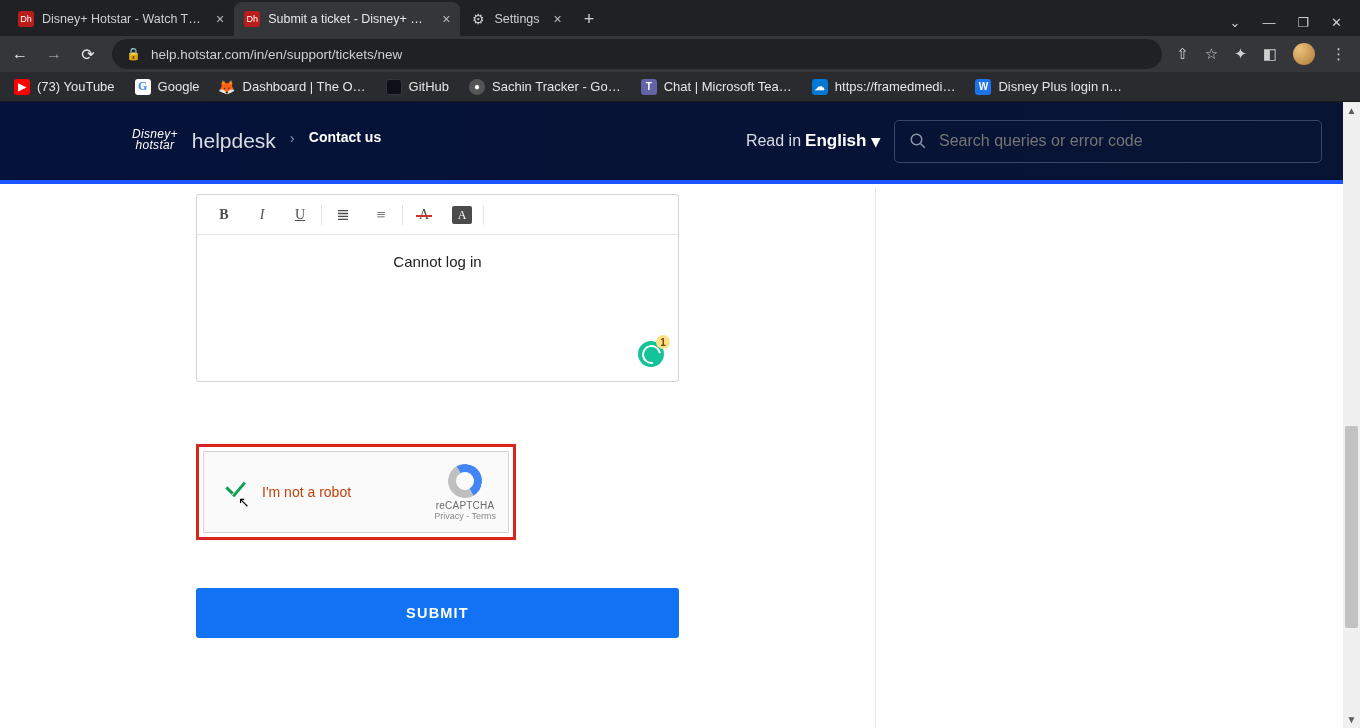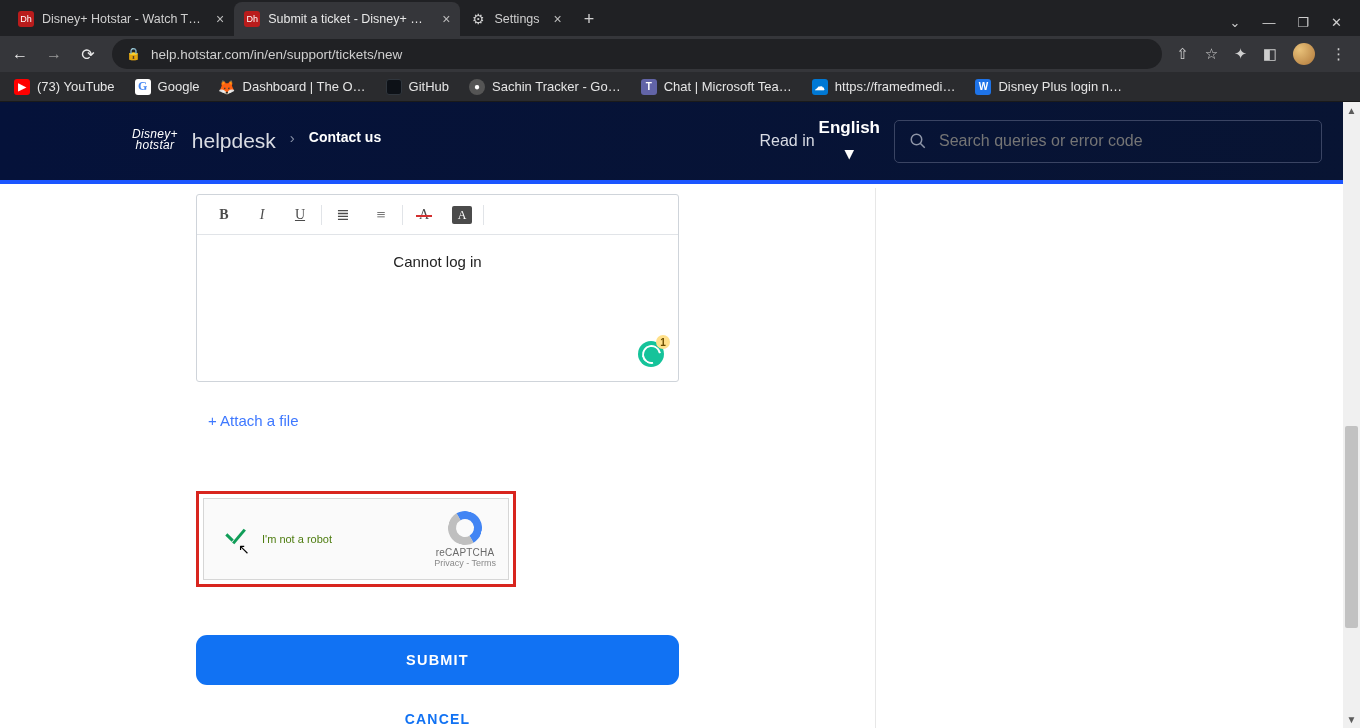--- a/index.html
+++ b/index.html
@@ -41,21 +41,21 @@
 
   
   .site-header { height:82px; background:linear-gradient(90deg,#05123a 0%,#081433 100%); display:flex; align-items:center; padding:0 38px 0 132px; color:#fff; border-bottom:4px solid #1b55ff; }
   .brand { display:flex; align-items:flex-start; gap:14px; font-size:21px; }
   .brand .dplus { font-size:12px; line-height:11px; text-align:center; font-style:italic; letter-spacing:0.3px; }
   .brand .helpdesk { color:#d9dce3; font-weight:400; }
   .brand .chev { color:#8790a6; font-size:15px; }
   .brand .crumb { font-weight:600; font-size:14px; }
   .header-right { margin-left:auto; display:flex; align-items:center; gap:4px; }
   .readin { color:#d8dbe4; font-size:16px; }
-  .lang { font-weight:700; font-size:17px; display:flex; align-items:center; gap:5px;flex-direction:column; }
+  .lang { font-weight:700; font-size:17px; display:flex; align-items:center; gap:5px; }
   .searchwrap { width:428px; height:43px; border:1px solid #3a4463; border-radius:5px; display:flex; align-items:center; padding:0 14px; gap:12px; margin-left:10px; }
   .searchwrap svg { width:18px; height:18px; fill:none; stroke:#8e95a7; stroke-width:2; }
   .searchwrap input { flex:1; background:transparent; border:none; outline:none; color:#7e8698; font-size:16px; }
 
   
   .viewport { position:absolute; top:188px; left:0; right:18px; bottom:0; background:#fff; overflow:hidden; }
   .formcol { position:absolute; left:156px; top:0; width:720px; border-right:1px solid #e7e7e7; height:100%; padding:6px 40px 0 40px; }
   .editor { border:1px solid #cfd4da; border-radius:3px; background:#fff; width:483px; }
   .toolbar { height:40px; display:flex; align-items:center; gap:0; padding:0 8px; border-bottom:1px solid #e1e4e8; color:#4b4b4b; }
   .tbtn { width:38px; text-align:center; font-size:14px; font-family:Georgia,serif; }
@@ -74,29 +74,29 @@
   .grammarly .badge { position:absolute; top:-6px; right:-6px; width:14px; height:14px; border-radius:50%; background:#ffe08a; color:#6b4d00; font-size:10px; font-weight:700; display:flex; align-items:center; justify-content:center; }
 
   .attach { margin-top:30px; color:#3e78ff; font-size:15px; padding-left:12px; }
 
   .captcha-outline { margin-top:62px; width:320px; height:96px; border:3px solid #d8251e; padding:4px; }
   .captcha { width:100%; height:100%; border:1px solid #d6d6d6; background:#fafafa; display:flex; align-items:center; padding:0 12px 0 18px; position:relative; }
   .checkmark { width:26px; height:26px; position:relative; margin-right:14px; }
   .checkmark::before { content:""; position:absolute; left:3px; top:10px; width:9px; height:3px; background:#109d58; transform:rotate(45deg); }
   .checkmark::after { content:""; position:absolute; left:8px; top:9px; width:18px; height:3px; background:#109d58; transform:rotate(-50deg); }
   .cursor { position:absolute; left:34px; top:42px; font-size:14px; color:#000; }
-  .captcha-label { font-size:11px; color:#4d7c0f; }
+  .captcha-label { font-size:14px; color:#c2410c; }
   .captcha-right { margin-left:auto; text-align:center; color:#616161; }
   .recaptcha-icon { width:34px; height:34px; margin:0 auto 2px; position:relative; }
   .recaptcha-icon .a1 { position:absolute; inset:0; border:8px solid transparent; border-top-color:#4285f4; border-right-color:#4285f4; border-radius:50%; transform:rotate(15deg); }
   .recaptcha-icon .a2 { position:absolute; inset:0; border:8px solid transparent; border-bottom-color:#bfbfbf; border-left-color:#bfbfbf; border-radius:50%; transform:rotate(15deg); }
   .captcha-right .t1 { font-size:10px; color:#6a6a6a; letter-spacing:0.2px; }
   .captcha-right .t2 { font-size:9px; color:#8a8a8a; }
 
-  .submit { margin-top:48px; width:483px; height:50px; background:#1172f3; color:#fff; border:none; border-radius:11px; font-size:14.5px; font-weight:700; letter-spacing:1.2px; }
+  .submit { margin-top:48px; width:483px; height:50px; background:#1172f3; color:#fff; border:none; border-radius:3px; font-size:14.5px; font-weight:700; letter-spacing:1.2px; }
   .cancel { display:block; width:483px; text-align:center; margin-top:26px; color:#1172f3; font-size:14px; font-weight:700; letter-spacing:1.2px; }
 
   
   .scrolltrack { position:absolute; right:0; top:102px; width:17px; bottom:0; background:#f0f0f0; }
   .scrollthumb { position:absolute; right:2px; width:13px; background:#c2c2c2; border-radius:2px; top:324px; height:202px; }
   .scrollarrow { position:absolute; right:0; width:17px; height:17px; display:flex; align-items:center; justify-content:center; color:#5c5c5c; font-size:10px; background:#f0f0f0; }
   .scrollarrow.up { top:102px; }
   .scrollarrow.down { bottom:0; }
 </style>
 </head>
@@ -225,40 +225,38 @@
         <span class="tsep"></span>
       </div>
       <div class="editor-body">
         <span>Cannot log in</span>
         <div class="grammarly">
           <span class="badge">1</span>
         </div>
       </div>
     </div>
 
-    <div class="attach">+ Attach a file</div>
 
     <div class="captcha-outline">
       <div class="captcha">
         <span class="checkmark"></span>
         <span class="cursor">↖</span>
         <span class="captcha-label">I'm not a robot</span>
         <div class="captcha-right">
           <div class="recaptcha-icon">
               <span class="a1"></span>
               <span class="a2"></span>
             </div>
           <div class="t1">reCAPTCHA</div>
           <div class="t2">Privacy  -  Terms</div>
         </div>
       </div>
     </div>
 
     <button class="submit">SUBMIT</button>
-    <a class="cancel">CANCEL</a>
   </div>
 </div>
 
 <div class="scrolltrack">
   <div class="scrollthumb"></div>
 </div>
 <div class="scrollarrow up">▲</div>
 <div class="scrollarrow down">▼</div>
 
 </body></html>

